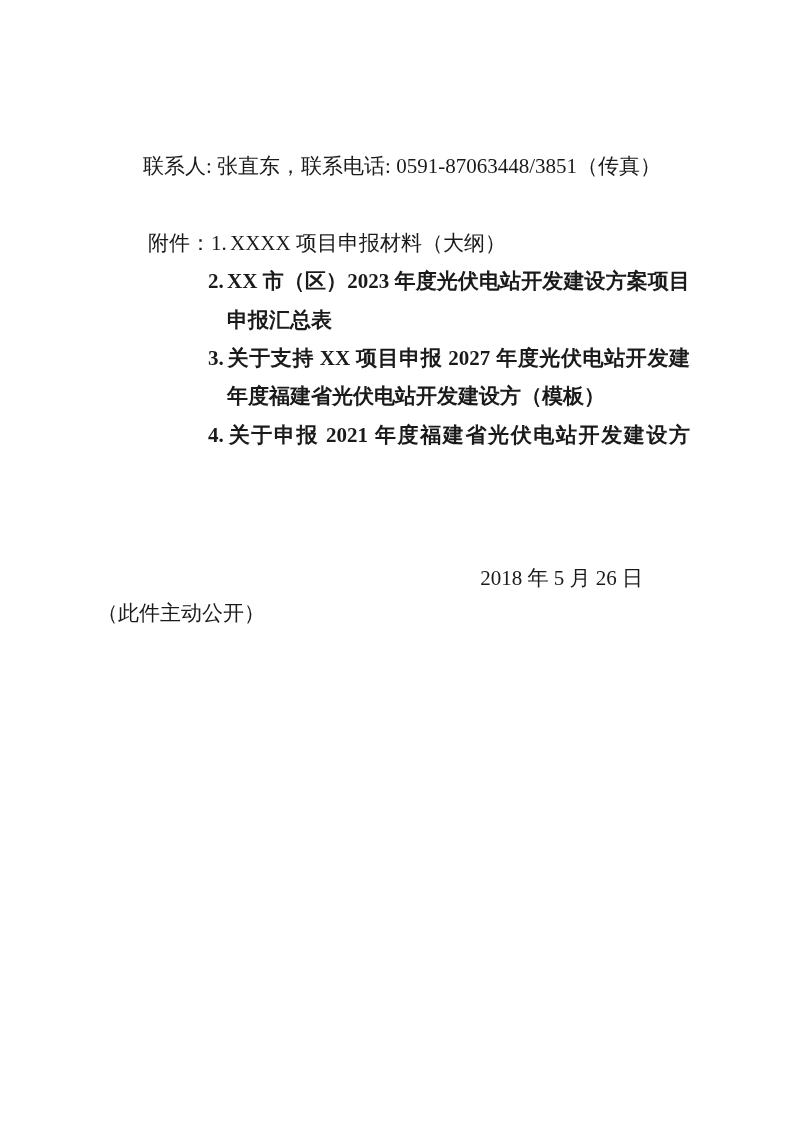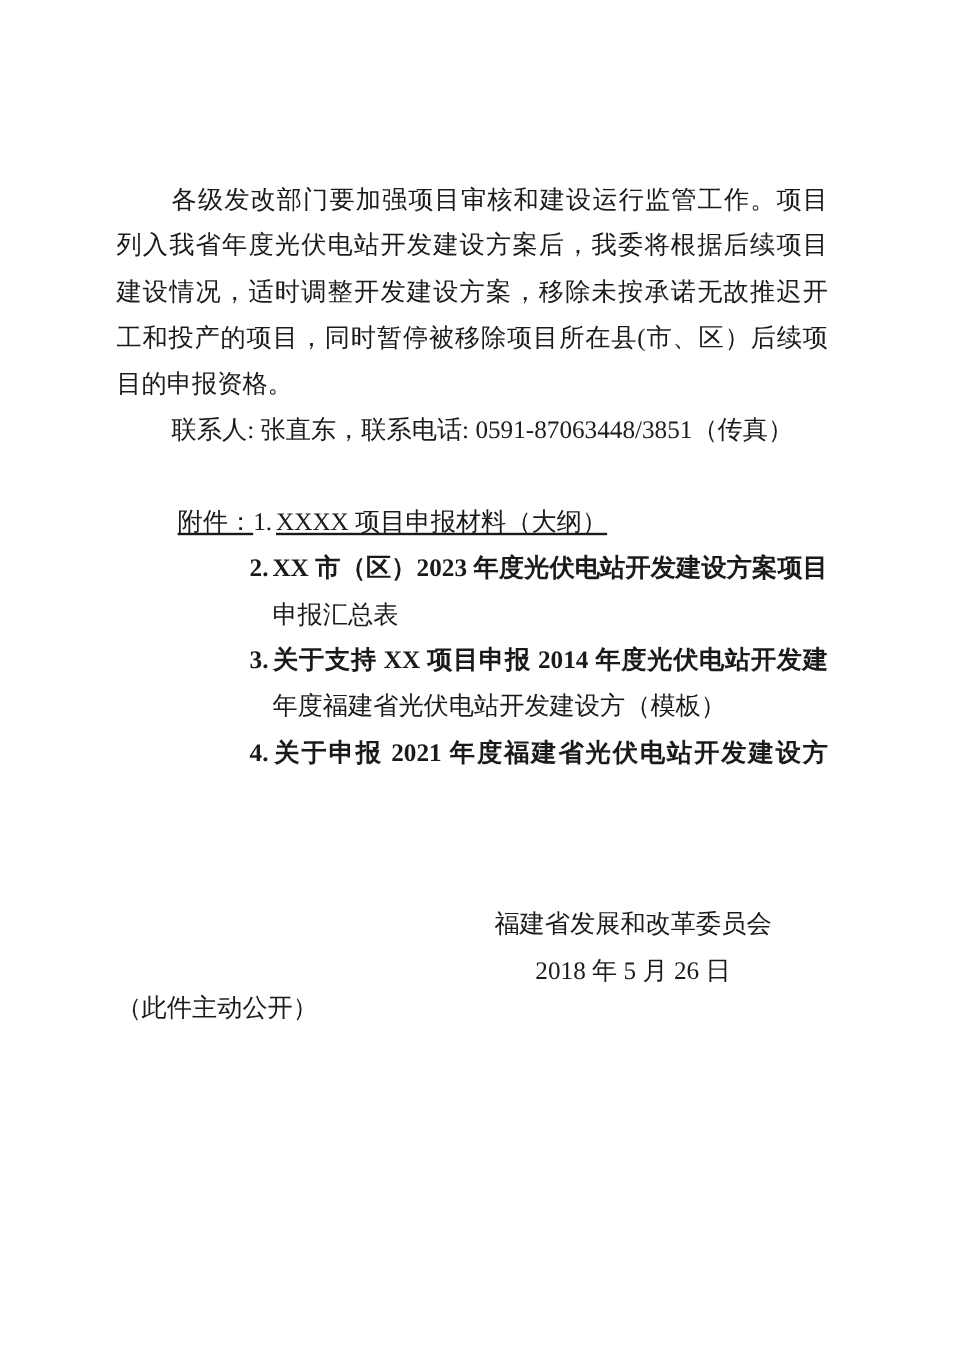--- a/index.html
+++ b/index.html
@@ -27,76 +27,68 @@
   .line {
     line-height: 38.4px;
     white-space: nowrap;
   }
   
   .fill {
     text-align: justify;
     text-align-last: justify;
   }
   .indent { padding-left: 46px; }          
-  .att-first-line { padding-left: 51px; text-decoration: underline; }  
+  .att-first-line { padding-left: 51px; }  
   .att-num-line { padding-left: 111px; font-weight: bold; }   
-  .att-cont-line { padding-left: 130px; }  
+  .att-cont-line { padding-left: 130px; font-weight: bold; }  
   .blank { height: 38.4px; }
   .sig-spacer { height: 105px; }
   .sign-block {
     margin-left: auto;
     margin-right: 47px;
     width: fit-content;
     text-align: center;
   }
-  .open-note { margin-top: -4px; font-family: Liberation Mono, monospace; }
+  .open-note { margin-top: -4px; }
   .att-num { display: inline-block; min-width: 19px; }
 </style>
 </head>
 <body>
 
 <div class="page">
   <div class="content">
 
-    <div>
-      <div class="line fill indent">各级发改部门要加强项目审核和建设运行监管工作。项目</div>
-      <div class="line fill">列入我省年度光伏电站开发建设方案后，我委将根据后续项目</div>
-      <div class="line fill">建设情况，适时调整开发建设方案，移除未按承诺无故推迟开</div>
-      <div class="line fill">工和投产的项目，同时暂停被移除项目所在县(市、区）后续项</div>
-      <div class="line">目的申报资格。</div>
-    </div>
 
     <div class="line indent">联系人: 张直东，联系电话: 0591-87063448/3851（传真）</div>
 
     <div class="blank"></div>
 
     <div>
       <div class="line att-first-line">
         <span>附件：</span><span class="att-num">1.</span><span>XXXX 项目申报材料（大纲）</span>
       </div>
       <div class="line att-num-line fill">
         <span class="att-num">2.</span><span>XX 市（区）2023 年度光伏电站开发建设方案项目</span>
       </div>
       <div class="line att-cont-line">
         <span>申报汇总表</span>
       </div>
       <div class="line att-num-line fill">
-        <span class="att-num">3.</span><span>关于支持 XX 项目申报 2014 年度光伏电站开发建</span>
+        <span class="att-num">3.</span><span>关于支持 XX 项目申报 2027 年度光伏电站开发建</span>
       </div>
       <div class="line att-cont-line">
         <span>年度福建省光伏电站开发建设方（模板）</span>
       </div>
       <div class="line att-num-line fill">
         <span class="att-num">4.</span><span>关于申报 2021 年度福建省光伏电站开发建设方</span>
       </div>
     </div>
 
     <div class="sig-spacer"></div>
 
     <div class="sign-block">
-      <div class="line">福建省发展和改革委员会</div>
       <div class="line">2018 年 5 月 26 日</div>
     </div>
 
     <div class="line open-note">（此件主动公开）</div>
 
   </div>
 </div>
 
 </body></html>

